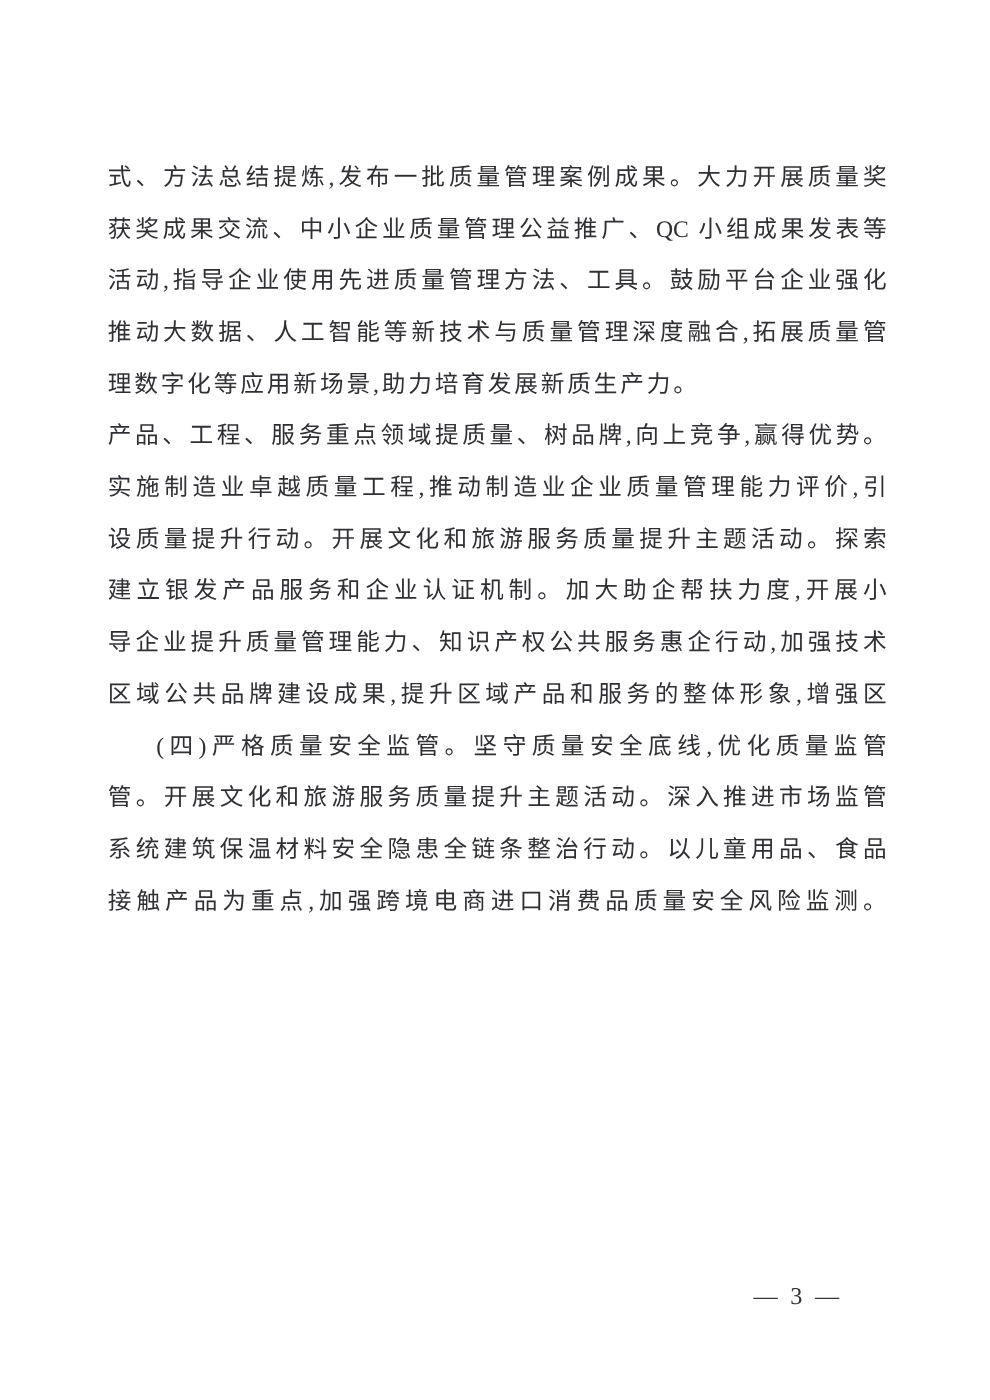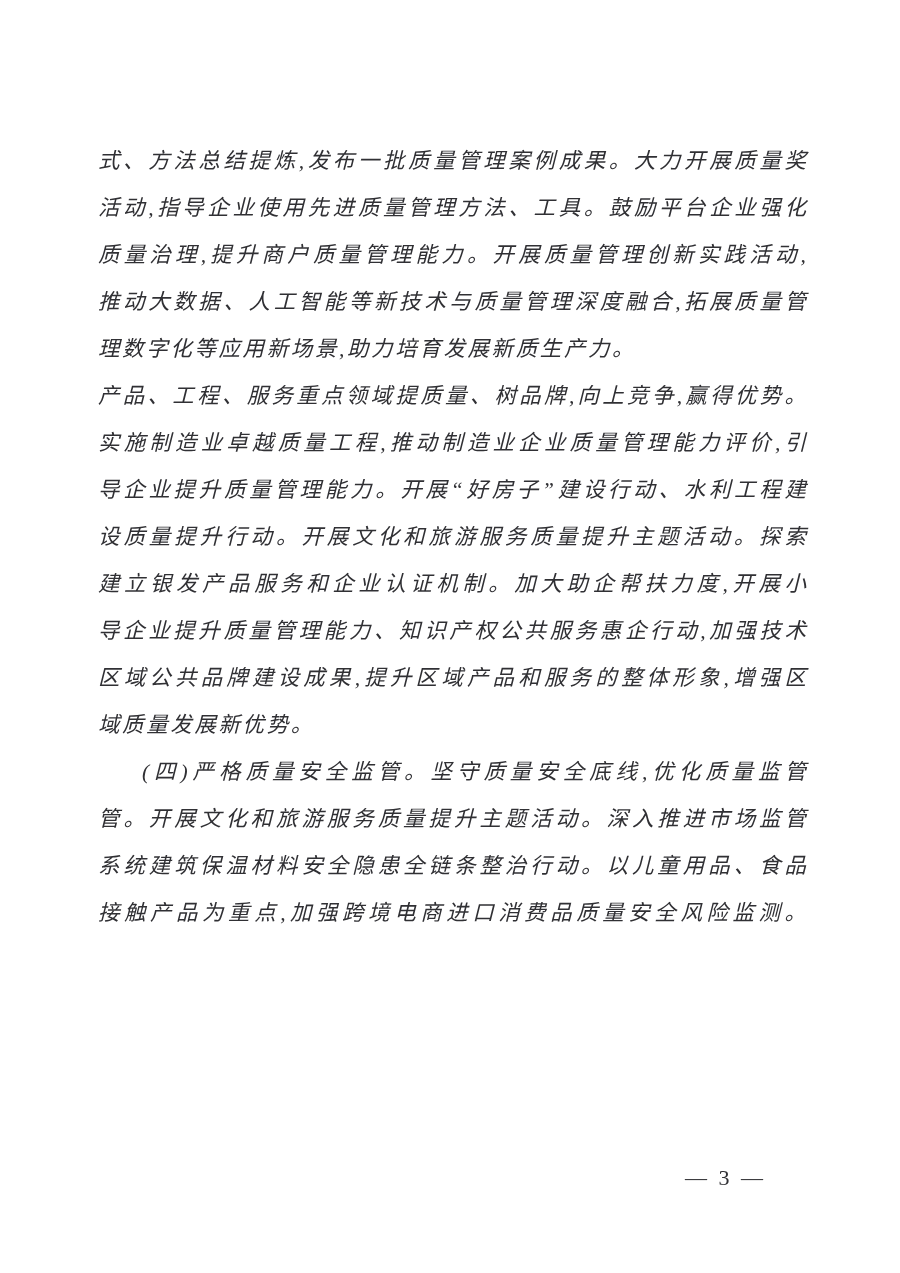--- a/index.html
+++ b/index.html
@@ -14,21 +14,20 @@
     background: #ffffff;
     overflow: hidden;
     font-family: "Liberation Serif", "DejaVu Serif", serif;
     color: #303034;
   }
   .body-text {
     position: absolute;
     left: 98px;
     top: 138px;
     width: 708px;
-    font-style: italic;
   }
   .line {
     height: 47px;
     line-height: 47px;
     font-size: 21.5px;
     text-align: justify;
     text-align-last: justify;
     text-justify: inter-character;
     white-space: normal;
   }
@@ -50,31 +49,29 @@
     color: #303034;
     font-family: "Liberation Serif", "DejaVu Serif", serif;
   }
 </style>
 </head>
 <body>
 
 <div class="page">
   <div class="body-text">
       <div class="line">式、方法总结提炼,发布一批质量管理案例成果。大力开展质量奖</div>
+      <div class="line">获奖成果交流、中小企业质量管理公益推广、QC 小组成果发表等</div>
       <div class="line">活动,指导企业使用先进质量管理方法、工具。鼓励平台企业强化</div>
-      <div class="line">质量治理,提升商户质量管理能力。开展质量管理创新实践活动,</div>
       <div class="line">推动大数据、人工智能等新技术与质量管理深度融合,拓展质量管</div>
       <div class="line end">理数字化等应用新场景,助力培育发展新质生产力。</div>
       <div class="line">产品、工程、服务重点领域提质量、树品牌,向上竞争,赢得优势。</div>
       <div class="line">实施制造业卓越质量工程,推动制造业企业质量管理能力评价,引</div>
-      <div class="line">导企业提升质量管理能力。开展“好房子”建设行动、水利工程建</div>
       <div class="line">设质量提升行动。开展文化和旅游服务质量提升主题活动。探索</div>
       <div class="line">建立银发产品服务和企业认证机制。加大助企帮扶力度,开展小</div>
       <div class="line">导企业提升质量管理能力、知识产权公共服务惠企行动,加强技术</div>
       <div class="line">区域公共品牌建设成果,提升区域产品和服务的整体形象,增强区</div>
-      <div class="line end">域质量发展新优势。</div>
       <div class="line indent">(四)严格质量安全监管。坚守质量安全底线,优化质量监管</div>
       <div class="line">管。开展文化和旅游服务质量提升主题活动。深入推进市场监管</div>
       <div class="line">系统建筑保温材料安全隐患全链条整治行动。以儿童用品、食品</div>
       <div class="line">接触产品为重点,加强跨境电商进口消费品质量安全风险监测。</div>
     </div>
   <div class="page-number">— 3 —</div>
 </div>
 
 </body></html>

